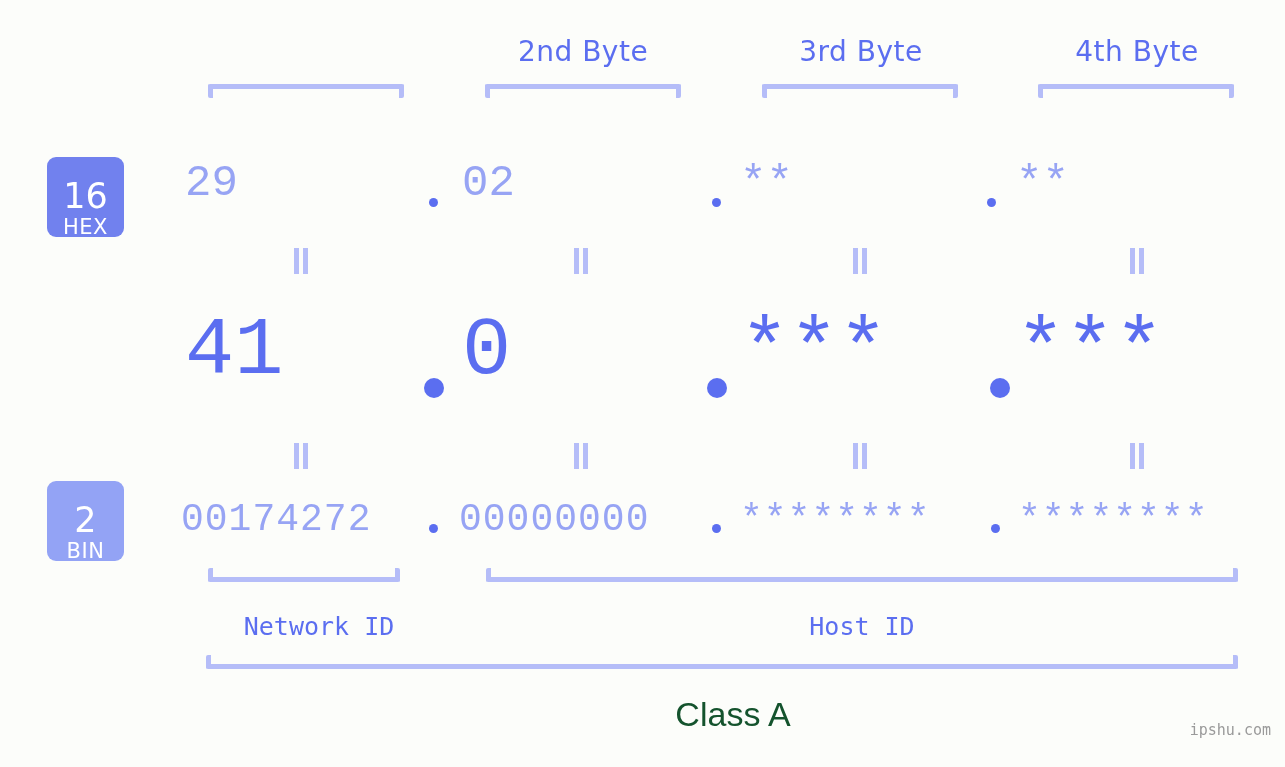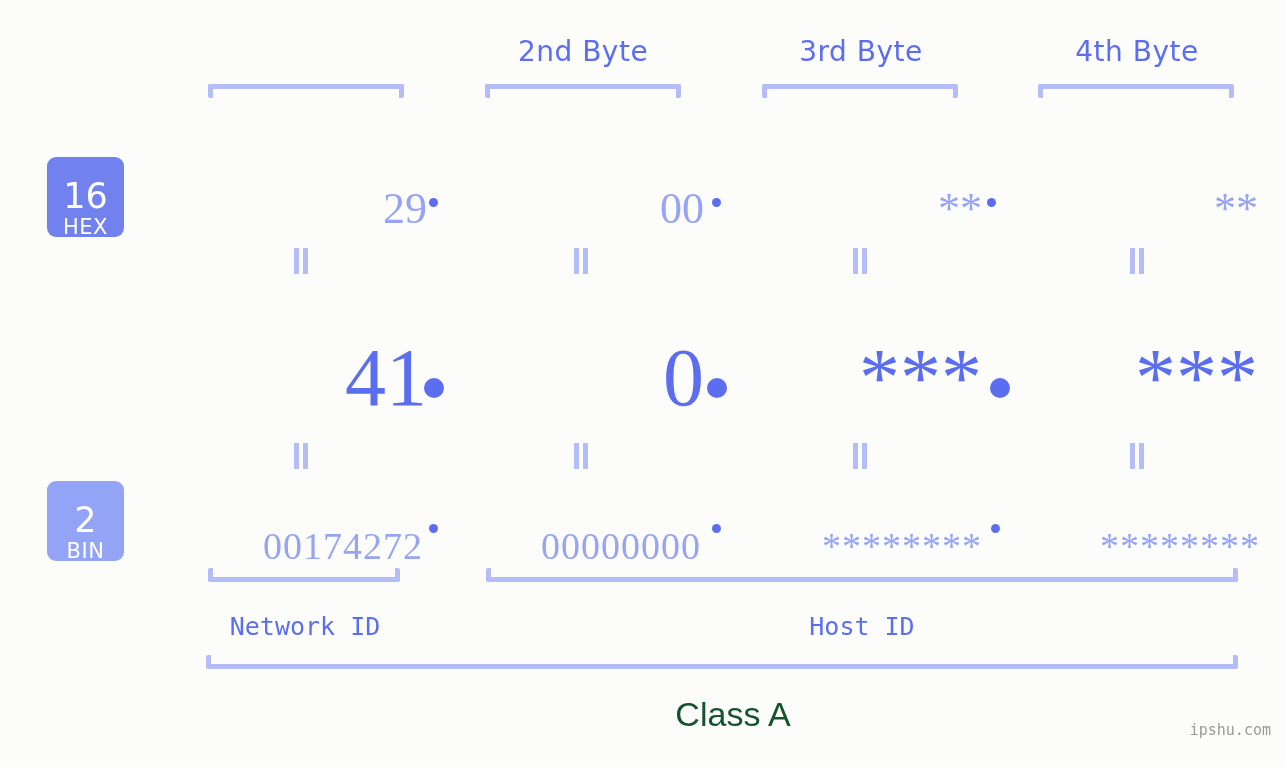--- a/index.html
+++ b/index.html
@@ -81,24 +81,23 @@
     display: block;
     font-size: 21px;
     line-height: 24px;
     font-family: "DejaVu Sans", sans-serif;
     letter-spacing: 0.5px;
   }
 
   
   .cell {
     position: absolute;
-    text-align: right;
-    white-space: nowrap;
-    font-family: Liberation Serif, serif;
-    margin-top: 26px;
+    text-align: left;
+    white-space: nowrap;
+    font-family: Liberation Mono, monospace;
   }
 
   .row-hex .cell {
     font-size: 44px;
     line-height: 60px;
     height: 60px;
     color: #97a4f4;
   }
   .row-dec .cell {
     font-size: 82px;
@@ -195,21 +194,21 @@
     <span class="abbr">HEX</span>
   </div>
   <div class="badge" style="top:481px; background:#93a3f5;">
     <span class="num">2</span>
     <span class="abbr">BIN</span>
   </div>
 
   <div class="row-hex">
     <div class="cell" style="left:185px; width:242px; top:153px;">29</div>
     <div class="dot small" style="left:429px; top:198px;"></div>
-    <div class="cell" style="left:462px; width:242px; top:153px;">00</div>
+    <div class="cell" style="left:462px; width:242px; top:153px;">02</div>
     <div class="dot small" style="left:712px; top:198px;"></div>
     <div class="cell" style="left:740px; width:242px; top:153px;">**</div>
     <div class="dot small" style="left:987px; top:198px;"></div>
     <div class="cell" style="left:1016px; width:242px; top:153px;">**</div>
   </div>
 
   <div class="eq" style="left:289px; top:248px;"><i></i><i></i></div>
   <div class="eq" style="left:569px; top:248px;"><i></i><i></i></div>
   <div class="eq" style="left:848px; top:248px;"><i></i><i></i></div>
   <div class="eq" style="left:1125px; top:248px;"><i></i><i></i></div>
@@ -235,21 +234,21 @@
     <div class="cell" style="left:459px; width:242px; top:494px;">00000000</div>
     <div class="dot small" style="left:712px; top:524px;"></div>
     <div class="cell" style="left:740px; width:242px; top:494px;">********</div>
     <div class="dot small" style="left:991px; top:524px;"></div>
     <div class="cell" style="left:1018px; width:242px; top:494px;">********</div>
   </div>
 
   <div class="bracket-bottom" style="left:208px; width:192px; top:568px;"></div>
   <div class="bracket-bottom" style="left:486px; width:752px; top:568px;"></div>
 
-  <div class="id-label" style="left:184px; width:242px; top:612px;">Network ID</div>
+  <div class="id-label" style="left:198px; width:242px; top:612px;">Network ID</div>
   <div class="id-label" style="left:741px; width:242px; top:612px;">Host ID</div>
 
   <div class="bracket-bottom" style="left:206px; width:1032px; top:655px;"></div>
   <div class="class-label" style="left:500px; width:466px; top:694px;">Class A</div>
 
   <div class="watermark">ipshu.com</div>
 
 </div>
 
 </body></html>

